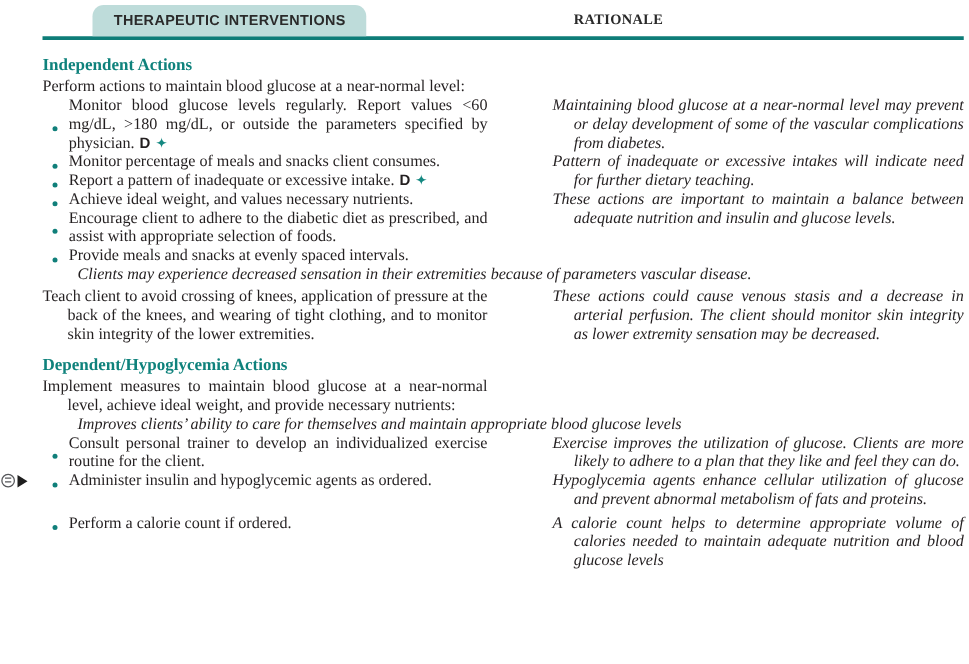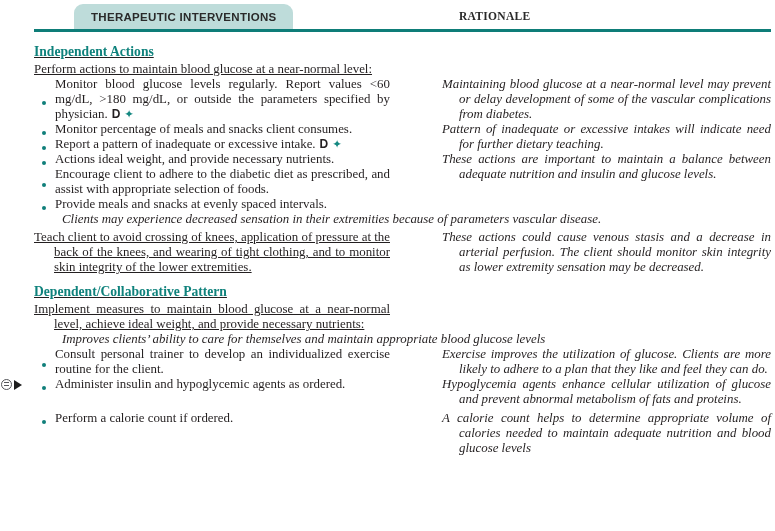--- a/index.html
+++ b/index.html
@@ -23,23 +23,23 @@
     color:#2a2a2a; letter-spacing:0.3px;
   }
 
   
   .content { padding-top:11px; }
   .row { display:flex; }
   .cl { width:356px; margin-right:24px; box-sizing:border-box; }
   .cr { flex:1; min-width:0; }
 
   p { margin:0; }
-  .para { text-align:justify; padding-left:20px; text-indent:-20px; line-height:15px;text-decoration:underline; }
+  .para { text-align:justify; padding-left:20px; text-indent:-20px; line-height:15px; }
   .shead { color:#0f827c; font-weight:bold; font-size:13.6px; line-height:17px; margin:0; }
-  .heading-row { margin-bottom:2px;text-decoration:underline; }
+  .heading-row { margin-bottom:2px; }
   .mt3 { margin-top:3px; }
   .mt8 { margin-top:8px; }
   .mt4 { margin-top:4px; }
 
   .li { display:flex; line-height:15px; position:relative;align-items:center; }
   .blt { flex:none; width:4px; height:4px; border-radius:50%; background:#107f7a; margin:6px 0 0 8px; }
   .litext { flex:1; margin-left:9px; text-align:justify; }
 
   .rat { font-style:italic; text-align:justify; padding-left:17px; text-indent:-17px; line-height:15px;margin-left:28px; }
 
@@ -109,21 +109,21 @@
       </div>
       <div class="cr">
         <p class="rat">Pattern of inadequate or excessive intakes will indicate need for further dietary teaching.</p>
       </div>
     </div>
 
     <div class="row">
       <div class="cl">
         <div class="li">
           <span class="blt"></span>
-          <span class="litext"><span>Actions ideal weight, and provide necessary nutrients.</span></span>
+          <span class="litext"><span>Achieve ideal weight, and values necessary nutrients.</span></span>
         </div>
         <div class="li">
           <span class="blt"></span>
           <span class="litext"><span>Encourage client to adhere to the diabetic diet as prescribed, and assist with appropriate selection of foods.</span></span>
         </div>
         <div class="li">
           <span class="blt"></span>
           <span class="litext"><span>Provide meals and snacks at evenly spaced intervals.</span></span>
         </div>
       </div>
@@ -142,21 +142,21 @@
       <div class="cl">
         <p class="para"><span>Teach client to avoid crossing of knees, application of pressure at the back of the knees, and wearing of tight clothing, and to monitor skin integrity of the lower extremities.</span></p>
       </div>
       <div class="cr">
         <p class="rat">These actions could cause venous stasis and a decrease in arterial perfusion. The client should monitor skin integrity as lower extremity sensation may be decreased.</p>
       </div>
     </div>
 
     <div class="row heading-row mt8">
       <div class="cl">
-        <h3 class="shead">Dependent/Collaborative Pattern</h3>
+        <h3 class="shead">Dependent/Hypoglycemia Actions</h3>
       </div>
       <div class="cr"></div>
     </div>
 
     <div class="row">
       <div class="cl">
         <p class="para"><span>Implement measures to maintain blood glucose at a near-normal level, achieve ideal weight, and provide necessary nutrients:</span></p>
       </div>
       <div class="cr"></div>
     </div>

